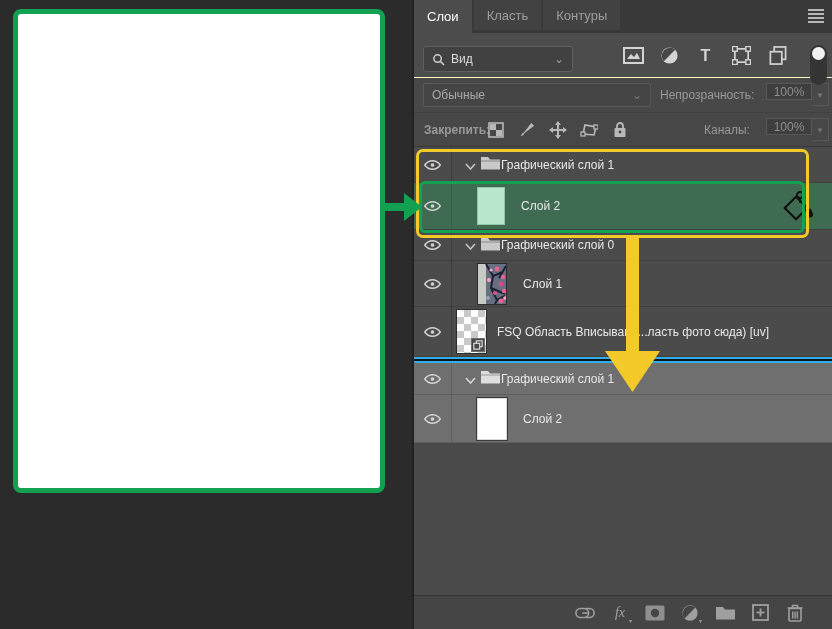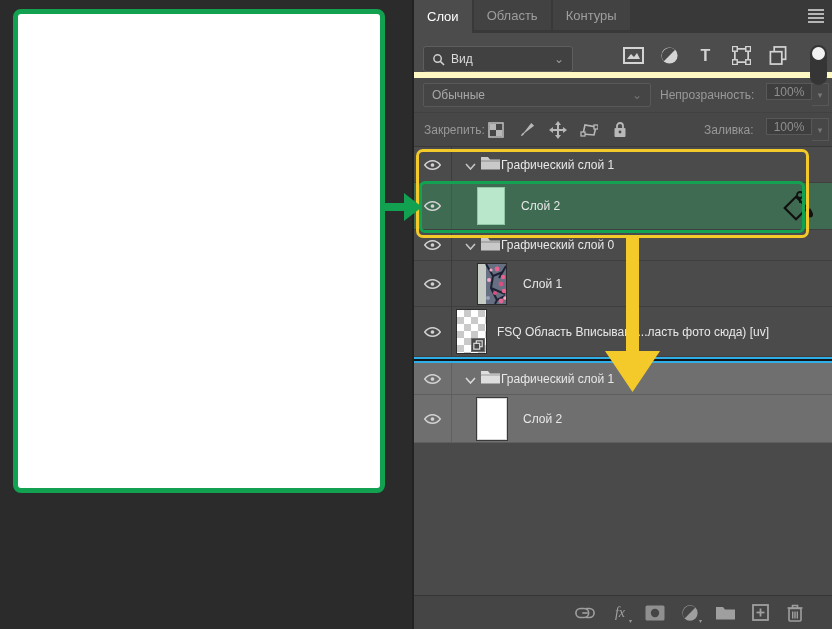--- a/index.html
+++ b/index.html
@@ -15,21 +15,21 @@
   .layers-panel { position:absolute; left:414px; top:0; width:418px; height:629px; background:#4a4a4a; }
 
   
   .tabbar { position:relative; height:33px; background:#393939; display:flex; align-items:stretch; }
   .tab { padding:0 13px; display:flex; align-items:center; font-size:13px; color:#9e9e9e; background:#424242; margin:0 2px 3px 0; cursor:default; }
   .tab.active { background:#4c4c4c; color:#ffffff; margin-bottom:0; }
   .hamburger { position:absolute; right:8px; top:9px; width:16px; height:14px; display:flex; flex-direction:column; justify-content:space-between; }
   .hamburger i { display:block; height:2px; background:#b5b5b5; }
 
   
-  .filter-row { position:relative; height:45px; background:#4c4c4c; border-bottom:6px solid #fef9c3; }
+  .filter-row { position:relative; height:45px; background:#4c4c4c; border-bottom:1px solid #fef9c3; }
   .search-select { position:absolute; left:9px; top:13px; width:150px; height:26px; background:#414141; border:1px solid #5e5e5e; border-radius:3px; display:flex; align-items:center; padding:0 8px; color:#dcdcdc; font-size:12px; }
   .search-select .lbl { margin-left:6px; }
   .search-select .chev { margin-left:auto; color:#9a9a9a; }
   .ficons { position:absolute; left:208px; top:0; height:45px; display:flex; align-items:center; gap:13px; }
   .ficon { width:23px; height:23px; display:flex; align-items:center; justify-content:center; }
   .t-glyph { font-size:16px; font-weight:bold; color:#d4d4d4; }
   .filter-toggle { position:absolute; right:5px; top:12px; width:17px; height:40px; background:#353535; border-radius:9px; z-index:5; }
   .filter-toggle .knob { position:absolute; left:2px; top:2px; width:13px; height:13px; border-radius:50%; background:#f2f2f2; }
 
   
@@ -38,21 +38,21 @@
   .blend-select .chev { margin-left:auto; color:#747474; }
   .dim-label { color:#999999; font-size:12px; }
   .opacity-label { position:absolute; left:246px; top:10px; }
   .valgroup { position:absolute; display:flex; }
   .op-val { left:352px; top:5px; }
   .valmain { width:46px; height:17px; background:#3e3e3e; border:1px solid #585858; color:#8f8f8f; font-size:12px; display:flex; align-items:center; justify-content:center; }
   .valchev { width:17px; height:23px; border:1px solid #585858; border-left:0; color:#787878; font-size:9px; display:flex; align-items:center; justify-content:center; }
 
   
   .lock-row { position:relative; height:35px; background:#474747; border-top:1px solid #414141; border-bottom:1px solid #383838; }
-  .lock-label { position:absolute; left:10px; top:10px; }
+  .lock-label { position:absolute; left:10px; top:10px;font-weight:bold; }
   .lock-icons { position:absolute; left:72px; top:0; height:33px; display:flex; align-items:center; gap:11px; }
   .licon { width:20px; height:20px; display:flex; align-items:center; justify-content:center; }
   .fill-label { position:absolute; left:290px; top:10px; }
   .fill-val { left:352px; top:5px; }
 
   
   .layer-list { position:absolute; left:0; top:147px; width:418px; }
   .lrow { position:relative; display:flex; align-items:center; background:#4b4b4b; border-bottom:1px solid #3f3f3f; }
   .eye-cell { width:38px; align-self:stretch; flex:none; display:flex; align-items:center; justify-content:center; border-right:1px solid #3c3c3c; }
   .rname { font-size:12px; color:#e8e8e8; white-space:nowrap; }
@@ -106,21 +106,21 @@
   </svg>
 </div>
 
 <div class="layers-panel">
 
   <div class="tabbar">
     <div class="tab active">
         <span>Слои</span>
       </div>
     <div class="tab">
-        <span>Область</span>
+        <span>Класть</span>
       </div>
     <div class="tab">
         <span>Контуры</span>
       </div>
     <div class="hamburger">
         <i></i>
         <i></i>
         <i></i>
         <i></i>
       </div>
@@ -212,21 +212,21 @@
           </svg>
       </span>
       <span class="licon">
         <svg width="14" height="17" viewBox="0 0 14 17">
             <path d="M4 7 V5 a3 3 0 0 1 6 0 V7" fill="none" stroke="#b8b8b8" stroke-width="1.8"></path>
             <rect x="1.5" y="7" width="11" height="9" rx="1" fill="#b8b8b8"></rect>
             <circle cx="7" cy="11" r="1.4" fill="#474747"></circle>
           </svg>
       </span>
     </div>
-    <span class="dim-label fill-label">Заливка:</span>
+    <span class="dim-label fill-label">Каналы:</span>
     <div class="valgroup fill-val">
       <span class="valmain">100%</span>
       <span class="valchev">▾</span>
     </div>
   </div>
 
   <div class="layer-list">
 
     <div class="lrow r-group">
       <span class="eye-cell">

